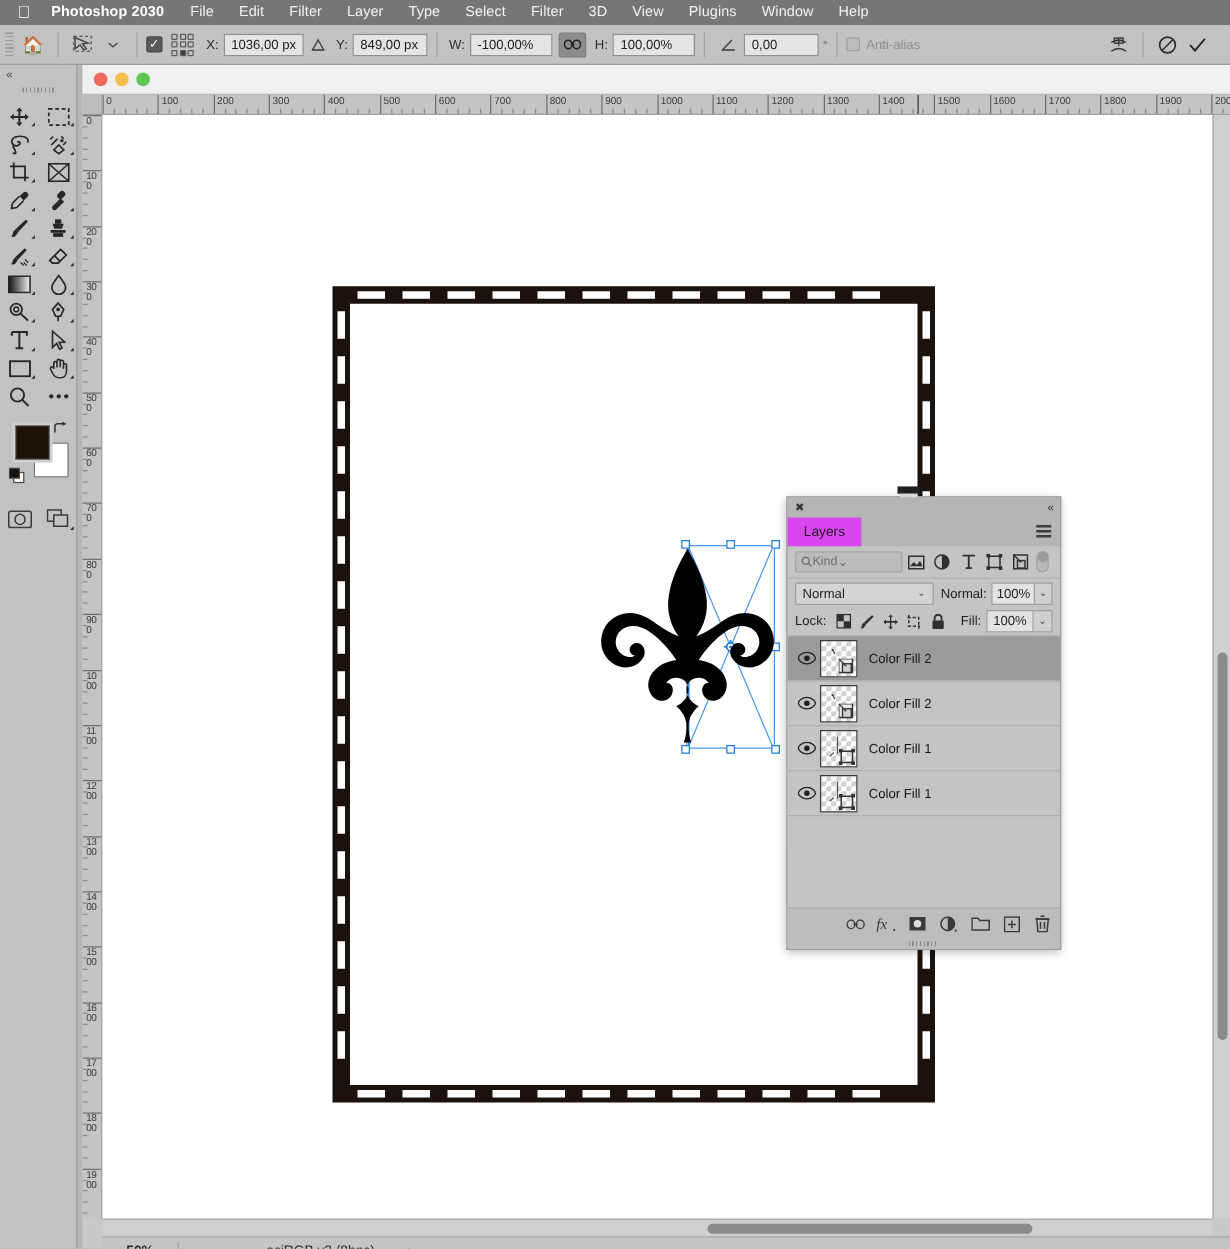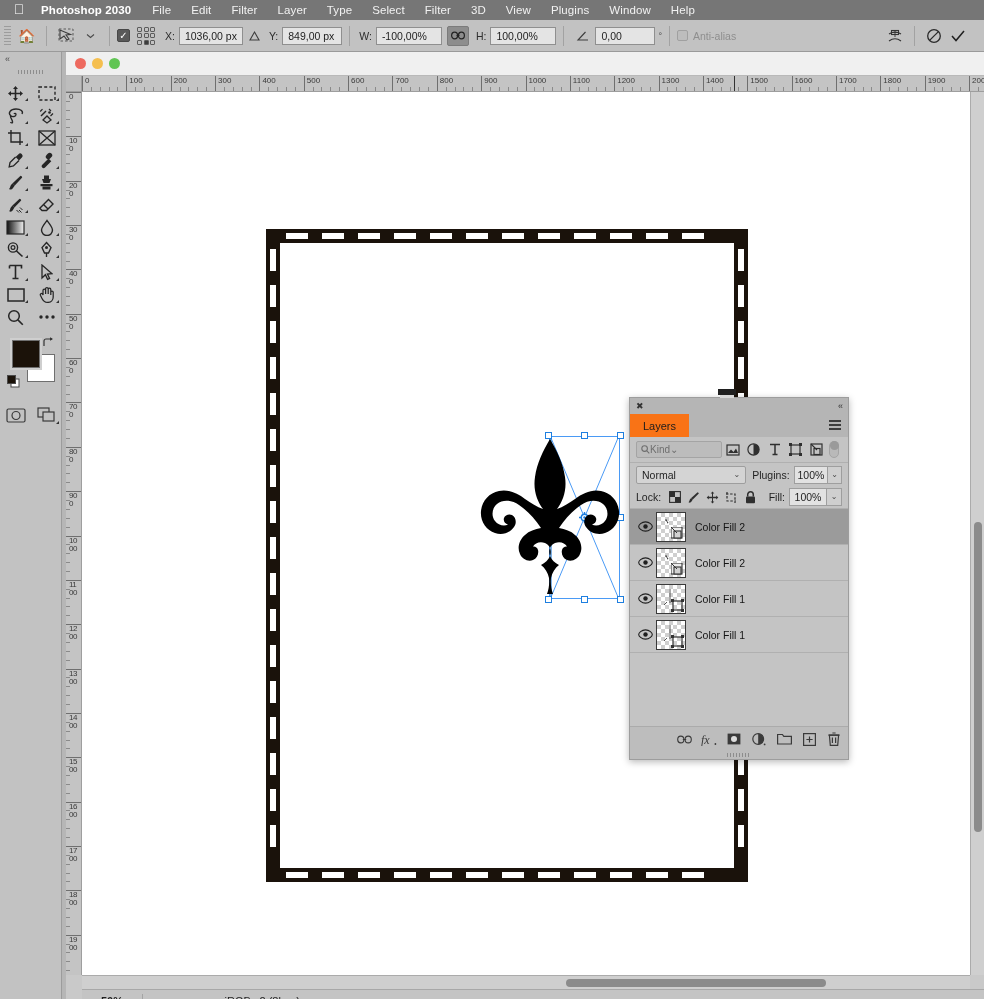--- a/index.html
+++ b/index.html
@@ -192,21 +192,21 @@
     position: absolute; left: 629px; top: 397px; width: 220px; height: 363px;
     background: #c4c4c4; border: 1px solid #9d9d9d;
     box-shadow: 0 2px 7px rgba(0,0,0,.28); font-size: 11px; color: #1f1f1f;
   }
   .panel-top { height: 16px; background: #b5b5b5; display: flex;
     align-items: center; justify-content: space-between; padding: 0 6px; }
   .p-close { font-size: 9px; color: #333; }
   .p-collapse { font-size: 9px; color: #333; letter-spacing: -1px; }
   .panel-tabs { height: 23px; background: #b5b5b5; display: flex; align-items: stretch;
     position: relative; }
-  .p-tab { background: #f97316; padding: 0 13px; display: flex; align-items: center;
+  .p-tab { background: #d946ef; padding: 0 13px; display: flex; align-items: center;
     font-size: 11px; color: #1d1d1d; }
   .p-menu { position: absolute; right: 7px; top: 6px; }
   .p-menu i { display: block; width: 12px; height: 1.5px; background: #3d3d3d;
     margin-bottom: 2.5px; }
   .p-filter { height: 26px; display: flex; align-items: center; padding: 0 6px;
     border-bottom: 1px solid #b0b0b0; gap: 0; }
   .kind-box { width: 86px; height: 17px; background: #bcbcbc; border: 1px solid #a4a4a4;
     border-radius: 2px; display: flex; align-items: center; padding: 0 4px; }
   .kind-box span { font-size: 10px; color: #6e6e6e; margin-left: 0; }
   .kind-caret { margin-left: auto; font-size: 8px; color: #6e6e6e; }
@@ -1002,21 +1002,21 @@
           </svg>
       </div>
       <div class="toggle-pill"></div>
     </div>
 
     <div class="p-blend">
       <div class="blend-sel">
         <span>Normal</span>
         <span class="caret">⌄</span>
       </div>
-      <div class="p-lbl">Plugins:</div>
+      <div class="p-lbl">Normal:</div>
       <div class="num-field">100%</div>
       <div class="stepper">⌄</div>
     </div>
 
     <div class="p-lock">
       <div class="p-lbl" style="margin-left:0">Lock:</div>
       <div class="lock-ico">
         <svg width="12" height="12" viewBox="0 0 12 12">
             <rect x=".6" y=".6" width="10.8" height="10.8" fill="none" stroke="#2f2f2f" stroke-width="1.1"></rect>
             <rect x=".6" y=".6" width="5.4" height="5.4" fill="#2f2f2f"></rect>

